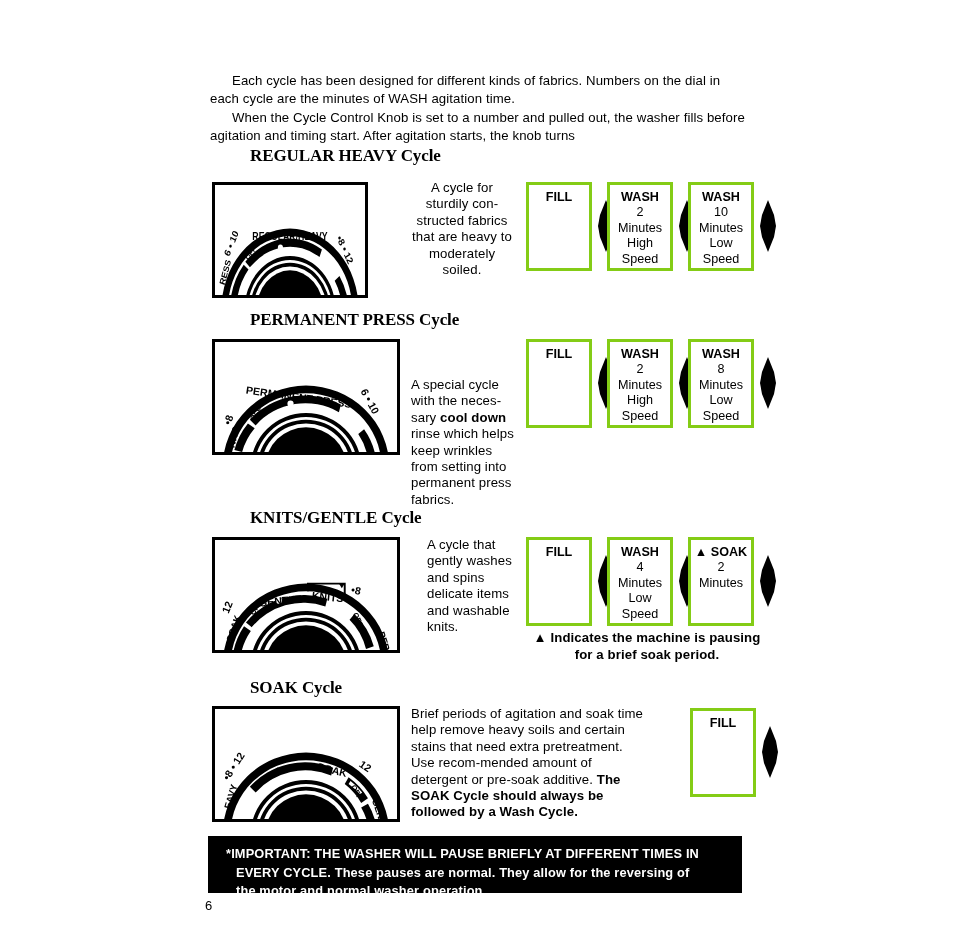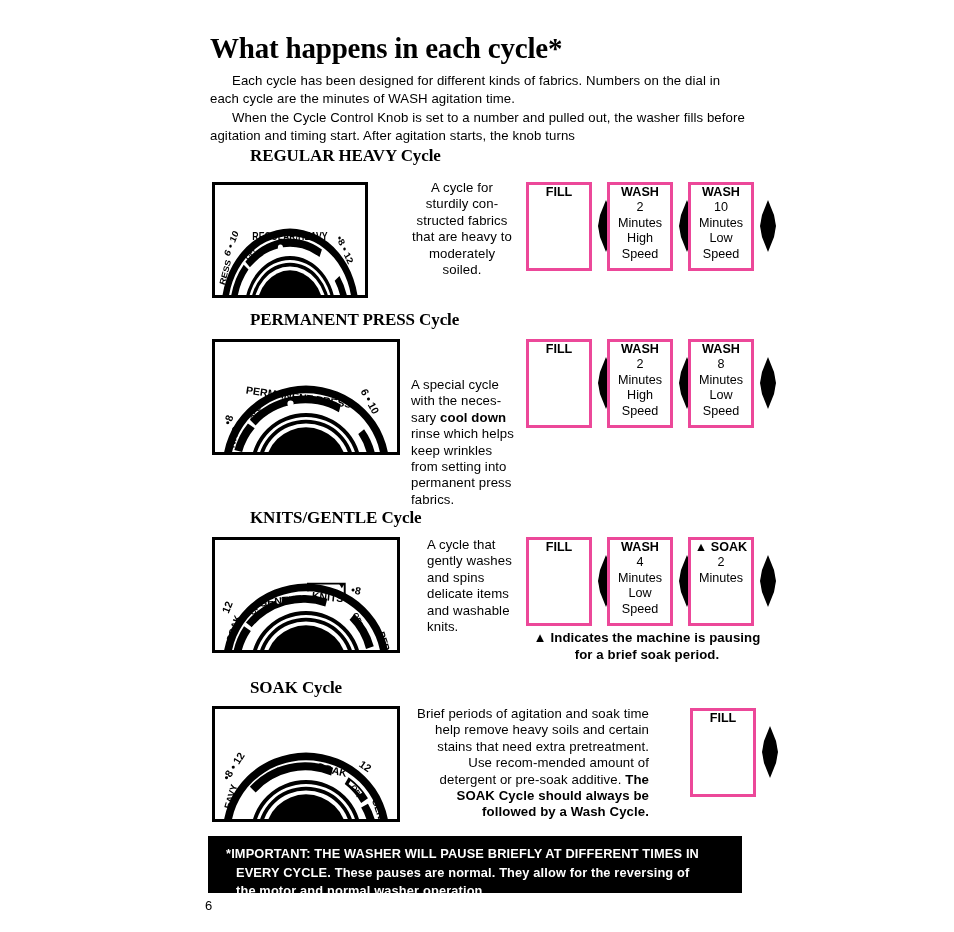--- a/index.html
+++ b/index.html
@@ -60,25 +60,26 @@
     position: absolute;
     font-size: 13.2px;
     line-height: 16.4px;
     letter-spacing: 0.1px;
   }
   .desc b { font-weight: bold; }
 
   
   .step-box {
     position: absolute;
-    border: 3px solid #ec4899;
+    border: 3px solid #84cc16;
     background: #fff;
     text-align: center;
     font-size: 12.6px;
     line-height: 15.4px;
+    padding-top: 5px;
     font-weight: bold;
   }
   .step-box .sub { font-weight: normal; }
   .step-box .hdr { font-weight: bold; }
 
   .arrow {
     position: absolute;
     width: 16px; height: 52px;
   }
   .arrow svg { display: block; }
@@ -110,21 +111,20 @@
     position: absolute;
     left: 205px; top: 898px;
     font-size: 13px;
   }
 </style>
 </head>
 <body>
 
 <div class="page">
 
-  <div class="page-title">What happens in each cycle*</div>
 
   <div class="intro">
     <p>Each cycle has been designed for different kinds of fabrics. Numbers on the dial in each cycle are the minutes of WASH agitation time.</p>
     <p>When the Cycle Control Knob is set to a number and pulled out, the washer fills before agitation and timing start. After agitation starts, the knob turns</p>
   </div>
 
   <div class="cycle-title" style="left:210px; top:146px;">REGULAR HEAVY Cycle</div>
 
   <div class="dial-box" style="left:212px; top:182px; width:156px; height:116px;">
     <svg class="dial-svg" viewBox="0 0 188 116" preserveAspectRatio="none">
@@ -340,21 +340,21 @@
         <text x="14" y="76" font-size="11" transform="rotate(-58 14 76)">•8 • 12</text>
         <text x="16" y="106" font-size="10" transform="rotate(-74 16 106)">EAVY</text>
         <text x="56" y="76" font-size="8" transform="rotate(-40 56 76)">OFF</text>
         <text x="148" y="60" font-size="11" transform="rotate(34 148 60)">12</text>
         <text x="140" y="82" font-size="8" transform="rotate(60 140 82)">OFF</text>
         <text x="162" y="96" font-size="10" transform="rotate(72 162 96)">GENT</text>
       </g>
     </svg>
   </div>
 
-  <div class="desc" style="left:411px; top:706px; width:238px;text-align:right;"><span>Brief periods of agitation and soak time help remove heavy soils and certain stains that need extra pretreatment. Use recom-mended amount of detergent or pre-soak additive. </span><b>The SOAK Cycle should always be followed by a Wash Cycle.</b></div>
+  <div class="desc" style="left:411px; top:706px; width:238px;"><span>Brief periods of agitation and soak time help remove heavy soils and certain stains that need extra pretreatment. Use recom-mended amount of detergent or pre-soak additive. </span><b>The SOAK Cycle should always be followed by a Wash Cycle.</b></div>
 
   <div class="step-box" style="left:690px; top:708px; width:66px; height:89px;">
     <span class="hdr">FILL</span>
   </div>
   <div class="arrow" style="left:762px; top:726px;">
     <svg width="16" height="52" viewBox="0 0 16 52">
         <path d="M8 0 L14 15 L16 26 L14 37 L8 52 L2 37 L0 26 L2 15 Z" fill="#000"></path>
       </svg>
   </div>
 

